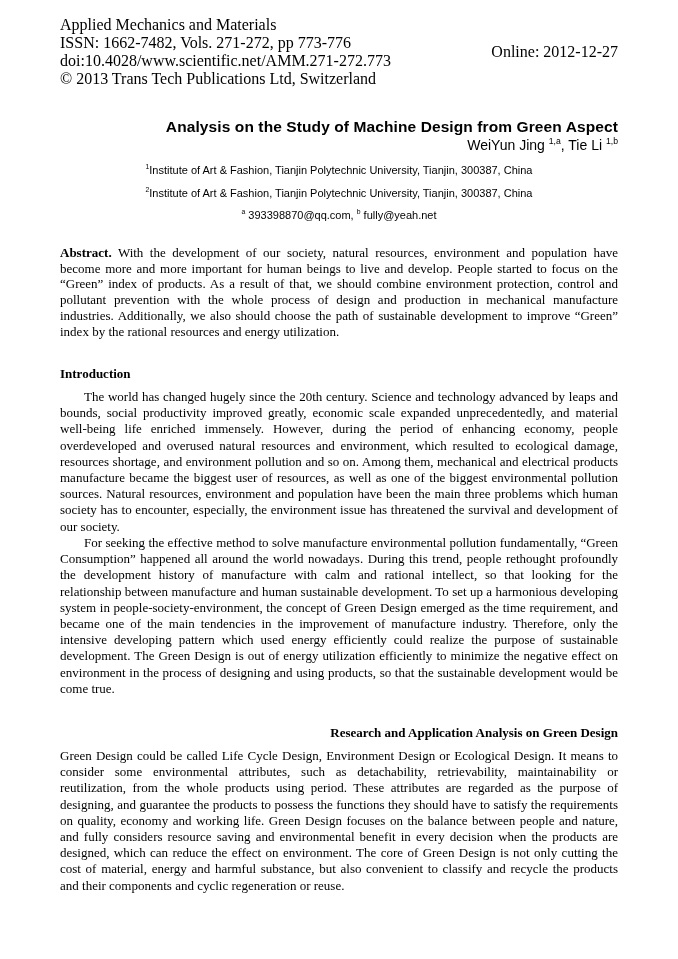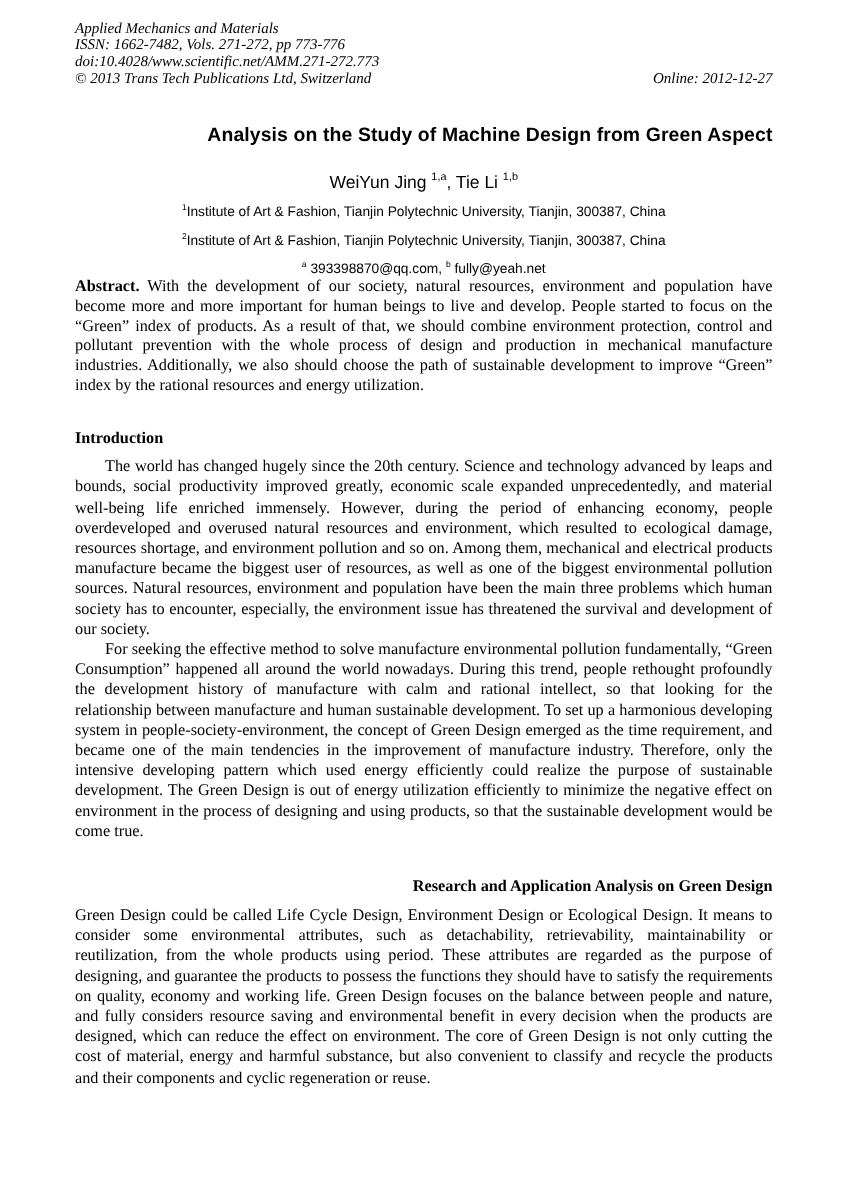--- a/index.html
+++ b/index.html
@@ -11,41 +11,40 @@
     color: #000000;
     box-sizing: border-box;
     padding: 16px 60px 0 60px;
     font-family: "Liberation Serif", serif;
     overflow: hidden;
   }
   
   .header {
     display: flex;
     justify-content: space-between;
-    align-items: flex-end;
+    align-items: center;
     font-family: "Liberation Serif", serif;
-    font-style: italic;
-    font-size: 12px;
+    font-size: 16px;
     line-height: 1.12;
   }
   .header-left div { white-space: nowrap; }
   .header-right { white-space: nowrap; }
 
   
   .title {
     margin-top: 30px;
     text-align: right;
     font-family: "Liberation Sans", sans-serif;
     font-weight: bold;
     font-size: 15.5px;
     letter-spacing: 0.1px;
   }
   .authors {
-    margin-top: 19px;
-    text-align: center;
+    margin-top: 1px;
+    text-align: right;
     font-family: "Liberation Sans", sans-serif;
     font-size: 14px;
   }
   .authors sup, .affiliation sup, .emails sup {
     font-size: 0.62em;
     vertical-align: super;
     line-height: 0;
   }
   .affiliation {
     margin-top: 11px;
@@ -63,20 +62,21 @@
   
   .keywords {
     margin-top: 23px;
     font-family: "Liberation Sans", sans-serif;
     font-size: 11.5px;
   }
   .keywords .kw-label { font-weight: bold; }
 
   
   .abstract {
+    margin-top: 24px;
     font-size: 13px;
     line-height: 15.9px;
     text-align: justify;
   }
   .abstract .abs-label { font-weight: bold; }
 
   .section-heading {
     margin-top: 26px;
     margin-bottom: 7px;
     font-weight: bold;

